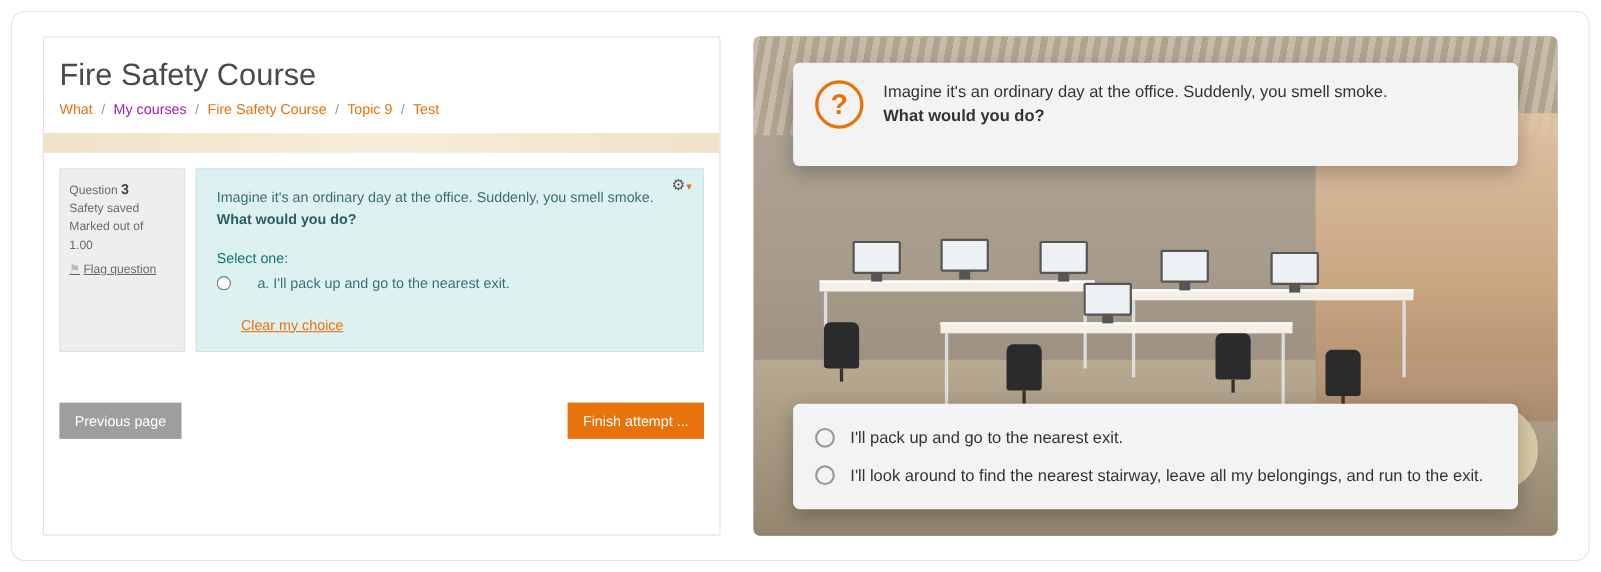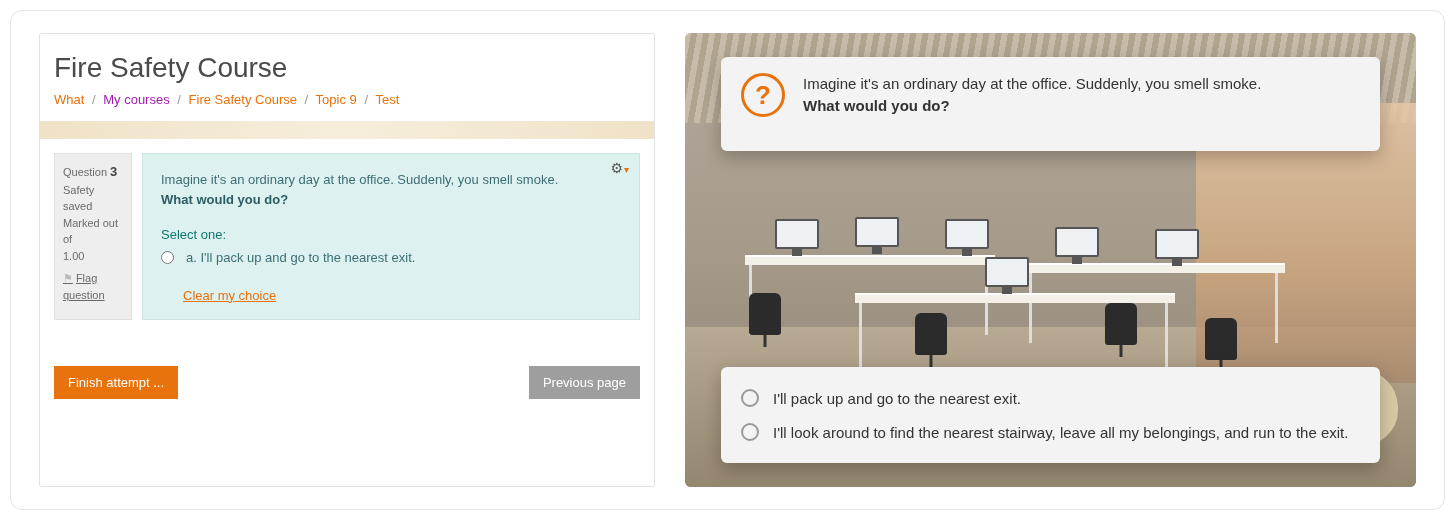--- a/index.html
+++ b/index.html
@@ -45,21 +45,21 @@
   .breadcrumb a { color: #e8720c; text-decoration: none; }
   .breadcrumb .sep { color: #999; margin: 0 4px; }
   .breadcrumb .plain { color: #a21caf; }
   .banner {
     height: 18px;
     background: linear-gradient(90deg,#f0e2c8,#f6eedb,#f0e2c8);
     margin: 0 -14px 14px -14px;
   }
   .qrow { display: flex; gap: 10px; }
   .qinfo {
-    width: 78px;
+    width: 114px;
     background: #eee;
     border: 1px solid #e0e0e0;
     padding: 8px 8px 10px 8px;
     font-size: 11px;
     color: #6a6a6a;
     line-height: 1.5;
   }
   .qinfo .qnum { font-size: 11px; }
   .qinfo .qnum b { font-size: 13px; color: #444; }
   .qinfo .flag { margin-top: 6px; color: #6a6a6a; cursor: pointer; text-decoration: underline; }
@@ -77,21 +77,21 @@
     position: absolute;
     top: 6px; right: 10px;
     color: #555;
     font-size: 14px;
     cursor: pointer;
   }
   .gear .caret { color:#e8720c; font-size:10px; margin-left:1px;}
   .qprompt { line-height: 1.5; margin-bottom: 4px; }
   .qprompt .bold { font-weight: 700; color: #2c5d63; }
   .selectone { margin-top: 18px; margin-bottom: 6px; color:#0f766e; }
-  .opt { display: flex; align-items: flex-start; gap: 12px; margin: 6px 0; line-height: 1.5; }
+  .opt { display: flex; align-items: flex-start; gap: 24px; margin: 6px 0; line-height: 1.5; }
   .opt input { margin-top: 3px; }
   .opt .txt { flex:1; }
   .clear { display:inline-block; margin-top: 14px; margin-left: 22px; color: #e8720c; text-decoration: underline; font-size: 13px; cursor:pointer; }
   .navbtns { display:flex; justify-content: space-between; margin-top: 46px; }
   .btn {
     border: none; color:#fff; font-size: 13px;
     padding: 9px 14px; cursor: pointer; font-family: inherit;
   }
   .btn-grey { background:#9e9e9e; }
   .btn-orange { background:#e8720c; }
@@ -207,22 +207,22 @@
             <span>a.</span>
             <span>I'll pack up and go to the nearest exit.</span>
           </span>
         </label>
 
         <a class="clear">Clear my choice</a>
       </div>
     </div>
 
     <div class="navbtns">
+      <button class="btn btn-grey">Previous page</button>
       <button class="btn btn-orange">Finish attempt ...</button>
-      <button class="btn btn-grey">Previous page</button>
     </div>
   </div>
 
   <div class="slide">
     <div class="ceiling"></div>
     <div class="floor"></div>
     <div class="window"></div>
     <div class="beanbag"></div>
 
     <div class="desk d1"></div>

